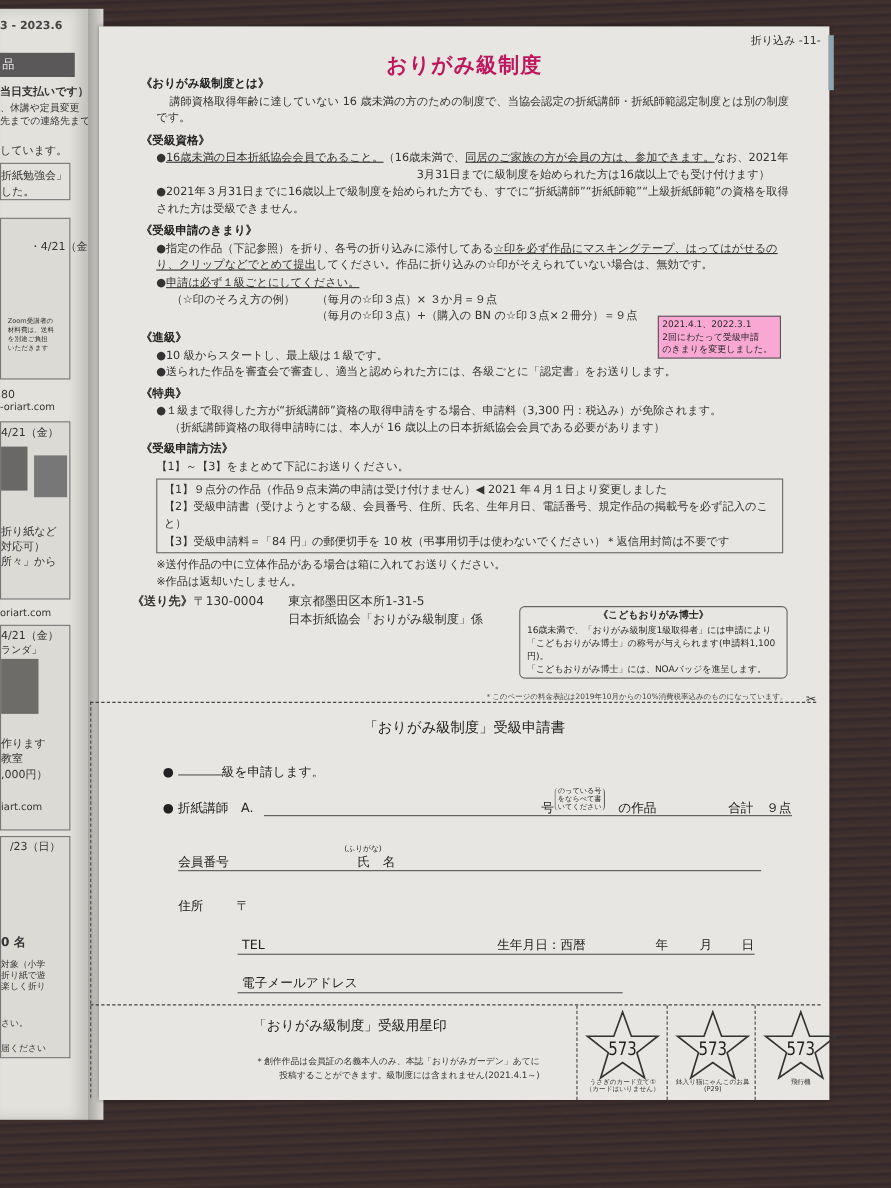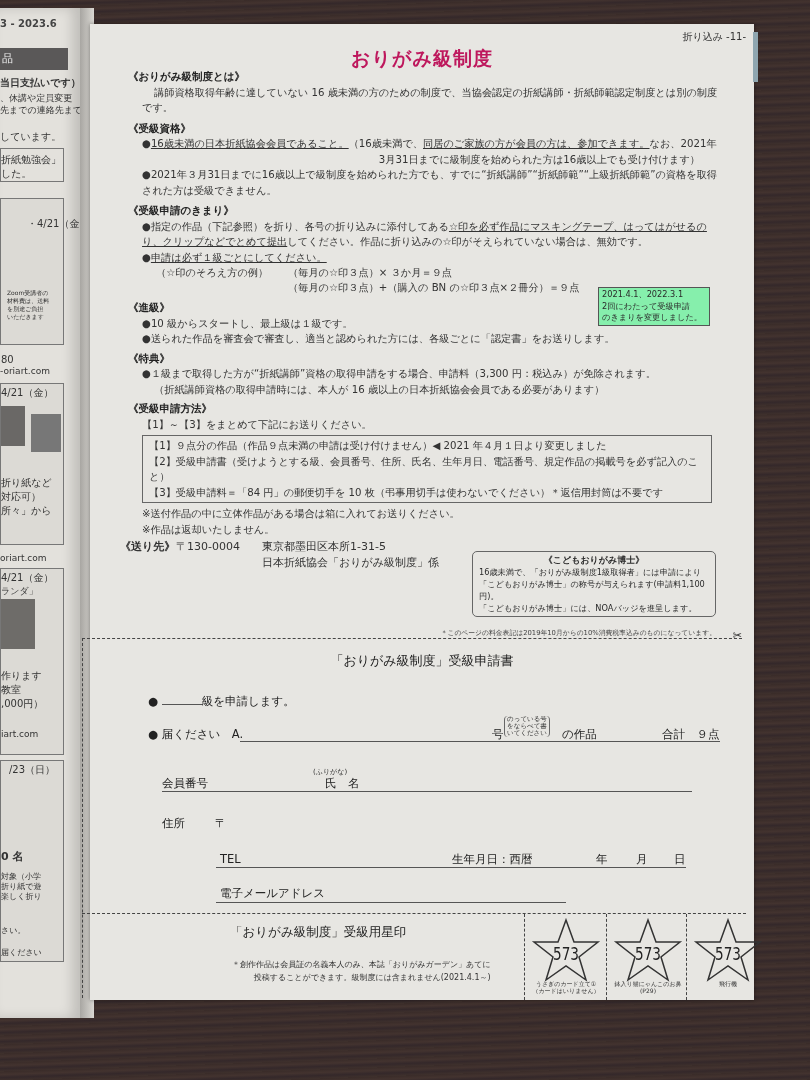--- a/index.html
+++ b/index.html
@@ -22,21 +22,21 @@
   .page-edge{position:absolute;right:-4px;top:8px;width:5px;height:50px;background:#8fa6b0;}
   .folio{position:absolute;right:8px;top:6px;font-size:10px;color:#333;}
   .title{position:absolute;left:0;width:100%;top:22px;text-align:center;font-size:19px;font-weight:bold;letter-spacing:1px;color:#be185d;}
   .content{position:absolute;left:38px;top:42px;width:590px;font-size:10.2px;line-height:15.5px;color:#333;}
   .sec{font-weight:bold;font-size:10.5px;color:#222;margin-top:3px;}
   .p{padding-left:14px;}
   .b{padding-left:14px;}
   .ind{padding-left:26px;}
   .u{text-decoration:underline;}
   .right{text-align:right;}
-  .note-box{position:absolute;right:44px;top:263px;width:104px;border:1px solid #555;font-size:8.2px;line-height:11.5px;padding:1px 3px;background:#86efac;}
+  .note-box{position:absolute;right:44px;top:263px;width:104px;border:1px solid #555;font-size:8.2px;line-height:11.5px;padding:1px 3px;background:#f9a8d4;}
   .method-box{border:1px solid #666;margin:3px 6px 3px 14px;padding:2px 6px;}
   .kodomo{position:absolute;right:38px;top:527px;width:230px;border:1px solid #666;border-radius:5px;font-size:8.2px;line-height:12px;padding:2px 6px;}
   .kodomo .h{text-align:center;font-weight:bold;font-size:9px;}
   .tax-note{position:absolute;right:38px;top:604px;font-size:6.8px;color:#444;}
   .cutline{position:absolute;left:-8px;top:614px;width:660px;border-top:1.5px dashed #444;}
   .scissors{position:absolute;right:12px;top:605px;font-size:11px;}
   .form-title{position:absolute;left:0;width:100%;top:628px;text-align:center;font-size:13px;color:#222;}
   .form-row{position:absolute;font-size:11.5px;color:#222;}
   .line{position:absolute;border-bottom:1px solid #555;}
   .small-paren{position:absolute;font-size:6.5px;line-height:7px;text-align:center;border-left:1px solid #666;border-right:1px solid #666;border-radius:4px;padding:0 2px;}
@@ -173,21 +173,21 @@
 
   <div class="form-title">「おりがみ級制度」受級申請書</div>
 
   <div class="form-row" style="left:58px;top:668px;">
     <span>●</span>
     <span class="line" style="position:relative;display:inline-block;width:40px;height:12px;"></span><span>級を申請します。</span>
   </div>
 
   <div class="form-row" style="left:58px;top:703px;">
     <span>●</span>
-    <span>届ください　A.</span>
+    <span>折紙講師　A.</span>
   </div>
   <div class="line" style="left:150px;top:717px;width:480px;"></div>
   <div class="form-row" style="left:402px;top:703px;">号</div>
   <div class="small-paren" style="left:414px;top:692px;white-space:pre;">のっている号
 をならべて書
 いてください</div>
   <div class="form-row" style="left:472px;top:703px;">の作品</div>
   <div class="form-row" style="left:572px;top:703px;">合計　９点</div>
 
   <div class="form-row" style="left:72px;top:752px;">会員番号</div>

